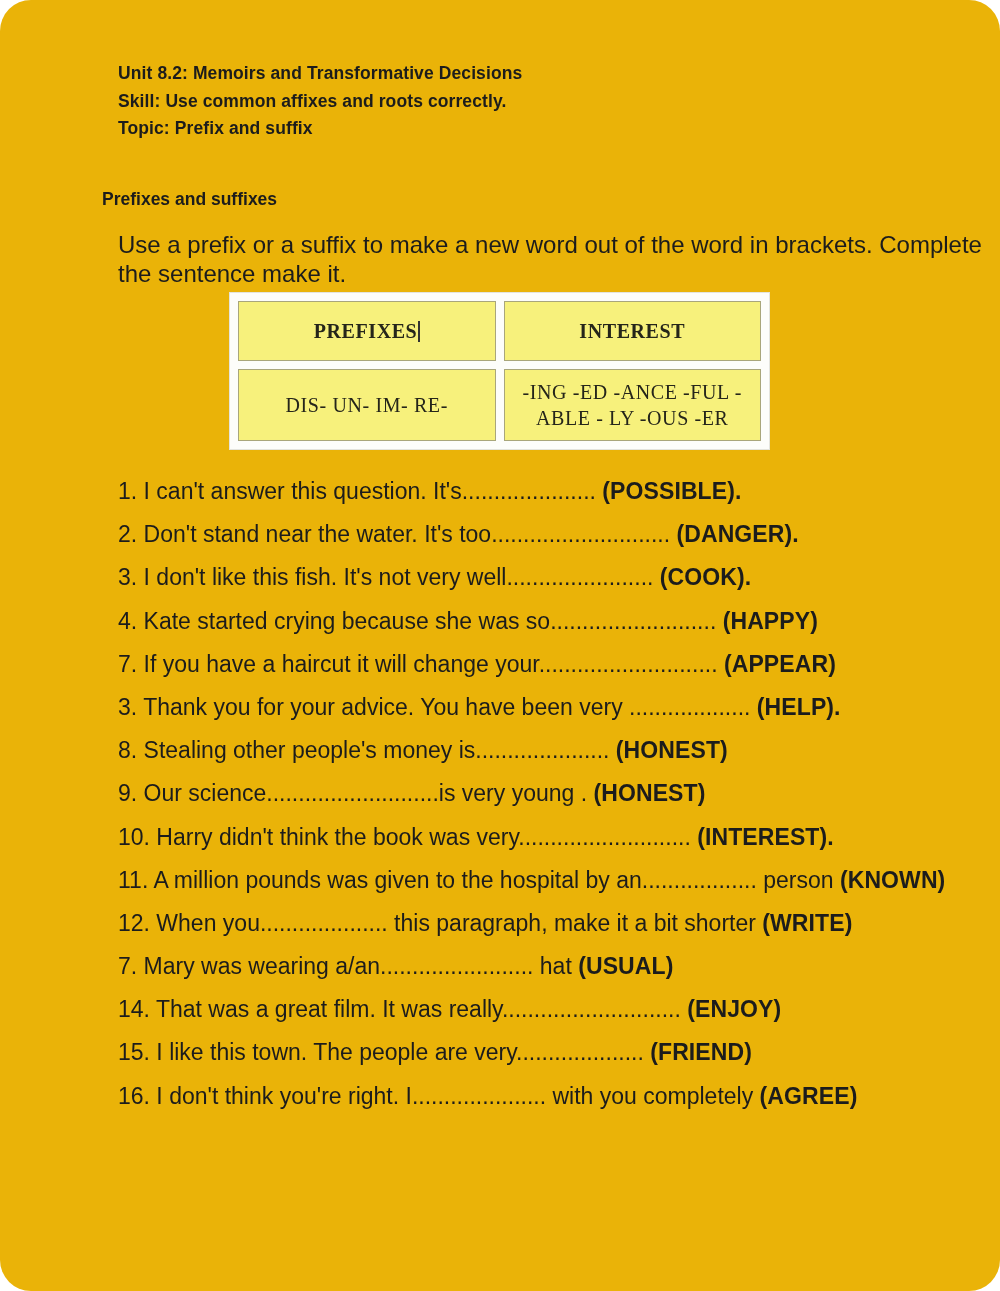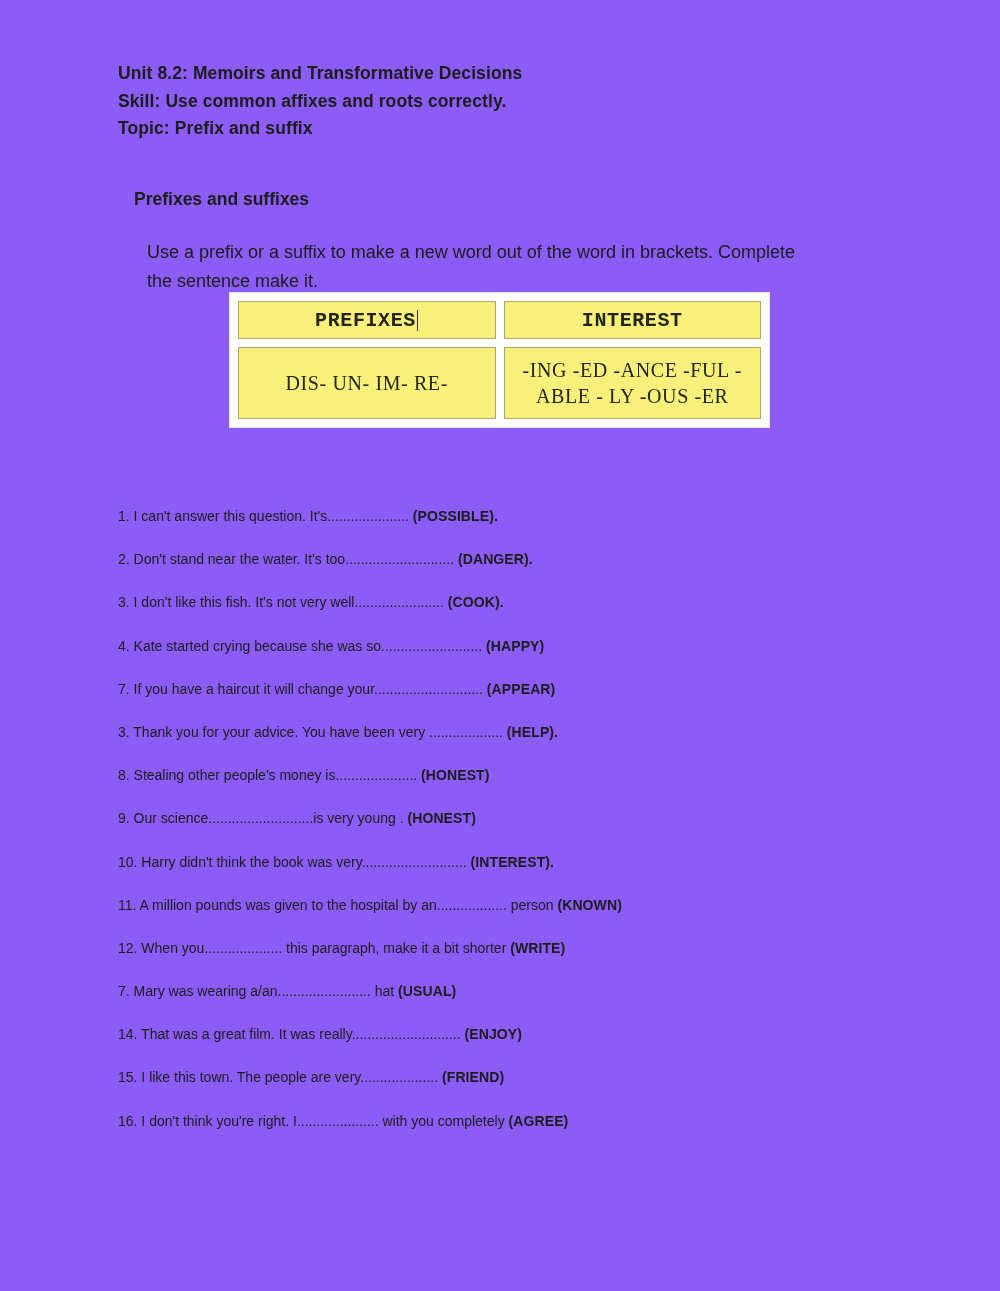--- a/index.html
+++ b/index.html
@@ -9,46 +9,46 @@
     height: 1291px;
     background: #ffffff;
     font-family: "Liberation Sans", sans-serif;
     color: #1c1c1c;
     -webkit-font-smoothing: antialiased;
   }
   .page {
     position: relative;
     width: 1000px;
     height: 1291px;
-    background: #8b5cf6;
+    background: #eab308;
     overflow: hidden;
+    border-radius: 31px;
   }
   .header-block {
     position: absolute;
     left: 118px;
     top: 60px;
     font-size: 17.5px;
     font-weight: bold;
     line-height: 27.5px;
     letter-spacing: 0.1px;
   }
   .section-title {
     position: absolute;
-    left: 134px;
+    left: 102px;
     top: 189px;
     font-size: 17.5px;
     font-weight: bold;
   }
   .instructions {
     position: absolute;
     left: 118px;
-    top: 238px;
-    font-size: 18px;
+    top: 230px;
+    font-size: 24px;
     line-height: 29px;
-    margin-left: 29px;
   }
   .affix-table {
     position: absolute;
     left: 229px;
     top: 292px;
     width: 541px;
     background: #fdfdfa;
     border: 1px solid #e4e4dd;
     padding: 8px;
   }
@@ -62,45 +62,44 @@
     border: 1px solid #a9a67b;
     font-family: "Liberation Serif", serif;
     font-size: 20px;
     color: #25251a;
     display: flex;
     align-items: center;
     justify-content: center;
     text-align: center;
   }
   .head-cell {
-    height: 38px;
+    height: 60px;
     font-weight: bold;
     letter-spacing: 0.6px;
-    font-family: Liberation Mono, monospace;
   }
   .data-cell {
     height: 72px;
     line-height: 26px;
     padding: 0 12px;
     letter-spacing: 0.6px;
   }
   .text-cursor {
     display: inline-block;
     width: 1.5px;
     height: 21px;
     background: #333;
     margin-left: 1px;
     vertical-align: -4px;
   }
   .items {
     position: absolute;
     left: 118px;
-    top: 506px;
+    top: 481px;
     width: 790px;
-    font-size: 14px;
+    font-size: 23px;
   }
   .item {
     height: 43.2px;
     line-height: 21px;
     white-space: nowrap;
   }
   .item b { font-weight: 700; letter-spacing: 0.1px; }
 </style>
 </head>
 <body>

